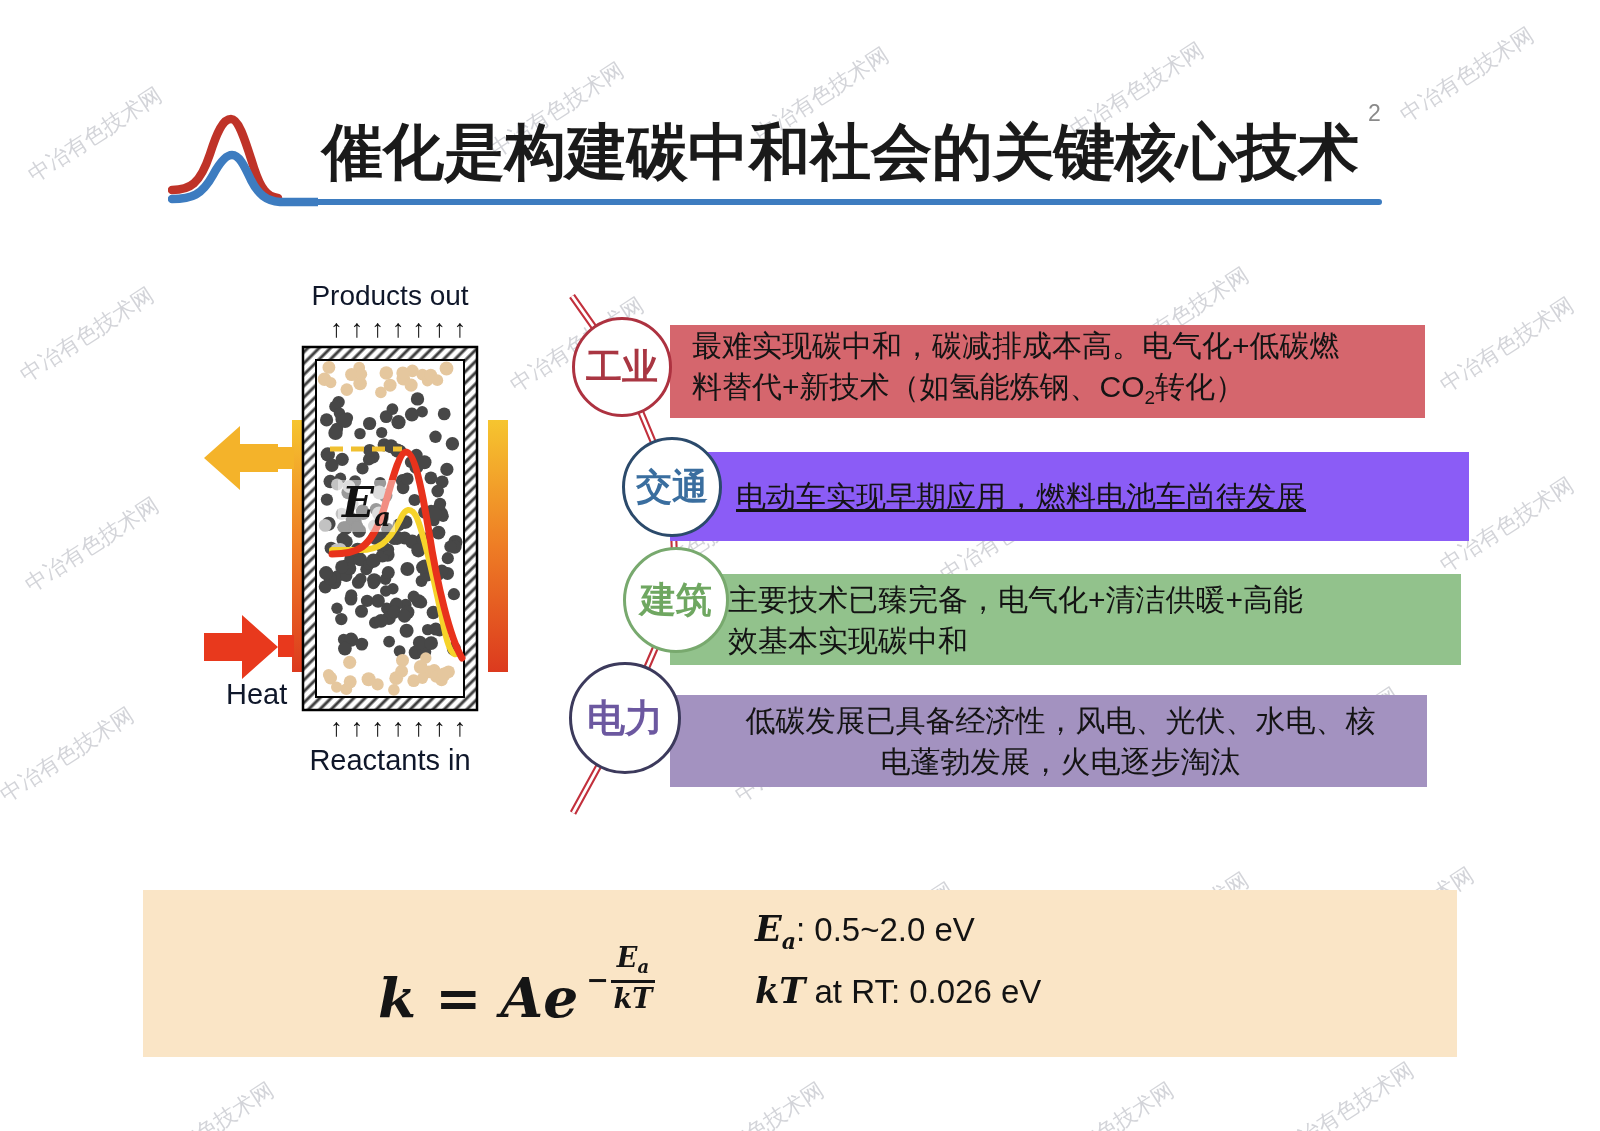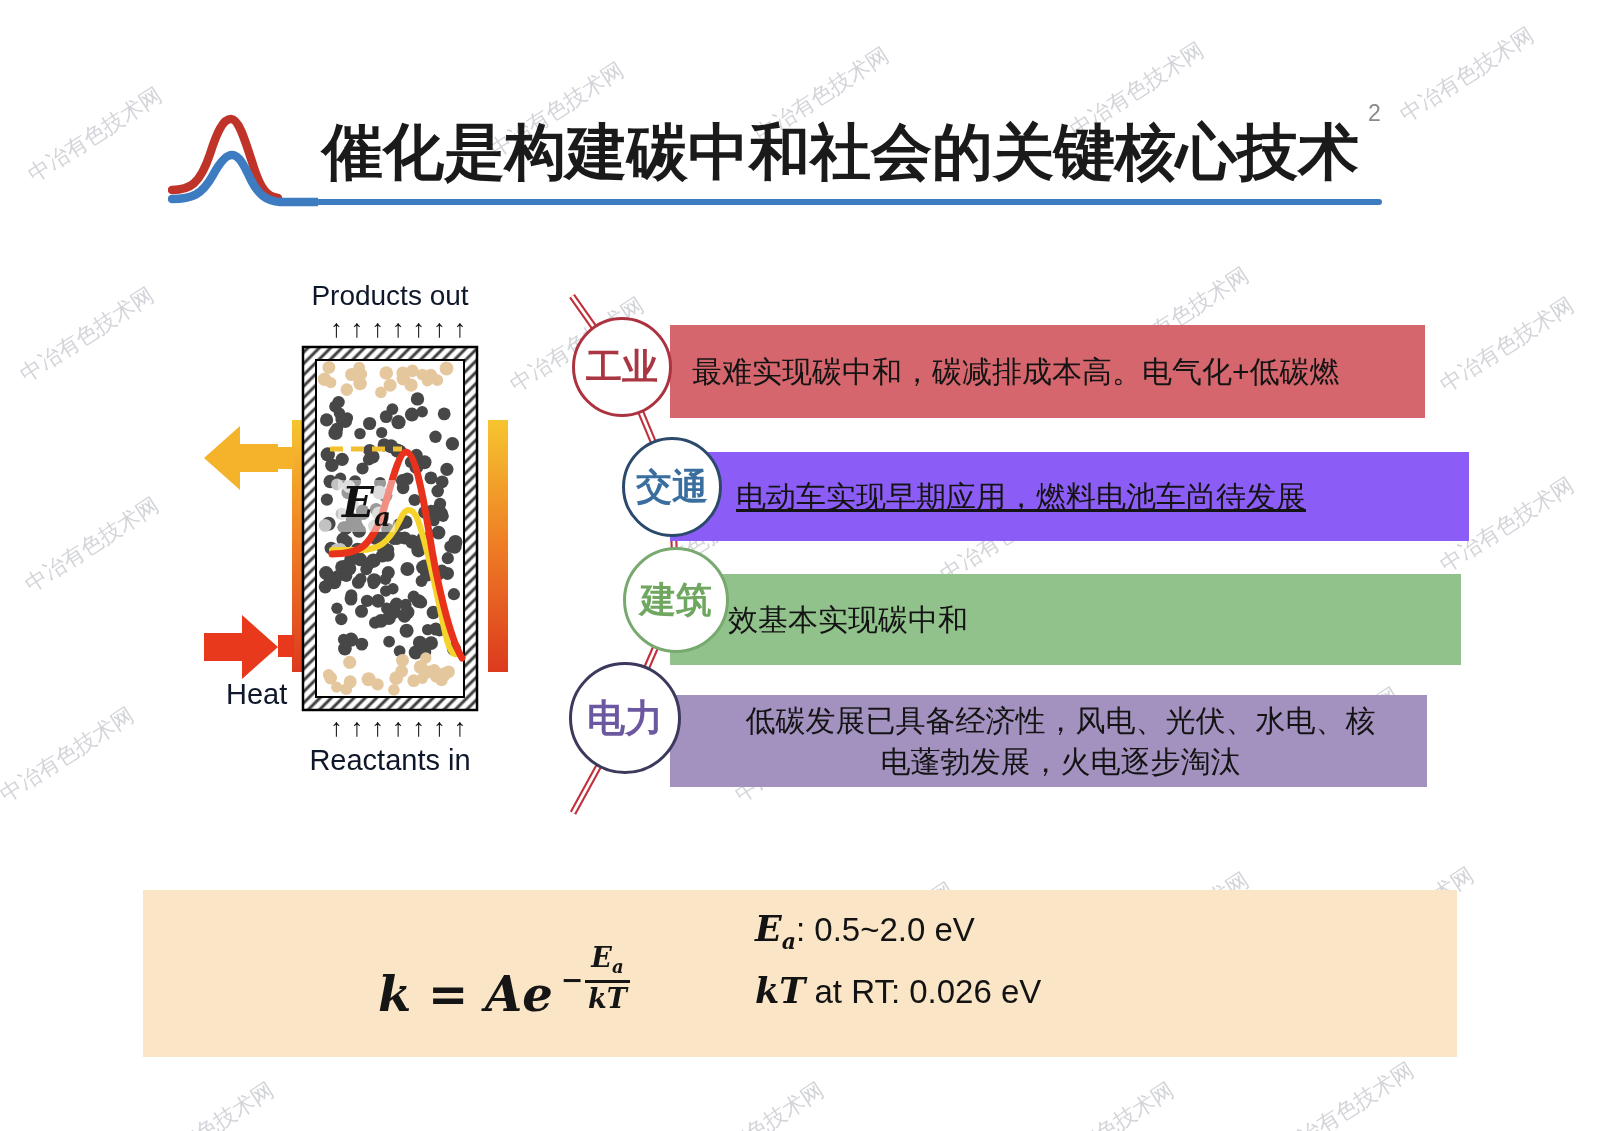--- a/index.html
+++ b/index.html
@@ -43,21 +43,21 @@
                  border-radius:50%;box-sizing:border-box;display:flex;align-items:center;
                  justify-content:center;font-weight:bold;}
   .c0{left:32px;top:37px;width:100px;height:100px;font-size:36px;}
   .c1{left:82px;top:157px;width:100px;height:100px;font-size:36px;}
   .c2{left:83px;top:267px;width:106px;height:106px;font-size:36px;}
   .c3{left:29px;top:382px;width:112px;height:112px;font-size:38px;}
   
   .formula-box{left:143px;top:890px;width:1314px;height:167px;background:#fae5c6;}
   .formula-eq{position:absolute;left:235px;top:62px;display:flex;align-items:flex-start;
               font-family:"DejaVu Serif",serif;font-weight:bold;color:#151515;}
-  .fm-base{font-size:48px;font-style:italic;line-height:1;margin-top:18px;}
+  .fm-base{font-size:55px;font-style:italic;line-height:1;margin-top:18px;}
   .fm-base .up{font-style:normal;}
   .fm-exp{display:inline-flex;align-items:center;margin-left:8px;font-size:27px;transform:translateY(-8px);}
   .fm-minus{margin-right:2px;font-style:normal;}
   .fm-frac{display:inline-flex;flex-direction:column;align-items:center;}
   .fm-num{border-bottom:3px solid #151515;padding:0 6px 3px;line-height:1.05;font-style:italic;}
   .fm-num sub{font-size:18px;font-style:italic;}
   .fm-den{line-height:1.15;font-style:italic;}
   .f-line{position:absolute;left:612px;white-space:nowrap;font-size:33px;color:#131313;}
   .f-line.l1{top:18px;}
   .f-line.l2{top:80px;}
@@ -376,25 +376,27 @@
   <div class="r-label reactants-in">Reactants in</div>
 </div>
 
 <div class="abs sector-wrap">
   <svg class="connector-svg" width="880" height="540" viewBox="0 0 880 540">
     <polyline points="32,16 82,87 132,207 136,320 85,438 33,533" fill="none" stroke="#c2303c" stroke-width="7"></polyline>
     <polyline points="32,16 82,87 132,207 136,320 85,438 33,533" fill="none" stroke="#ffffff" stroke-width="2.8"></polyline>
   </svg>
   <div class="sector-banner b0" style="background: rgb(213, 102, 109);">
       <div class="banner-line"><span>最难实现碳中和，碳减排成本高。电气化+低碳燃</span></div>
+      <div class="banner-line"><span>料替代+新技术（如氢能炼钢、CO</span><sub>2</sub><span>转化）</span></div>
     </div>
   <div class="sector-banner b1" style="background: #8b5cf6; text-decoration: underline;">
       <div class="banner-line"><span>电动车实现早期应用，燃料电池车尚待发展</span></div>
     </div>
   <div class="sector-banner b2" style="background: rgb(146, 194, 140);">
+      <div class="banner-line"><span>主要技术已臻完备，电气化+清洁供暖+高能</span></div>
       <div class="banner-line"><span>效基本实现碳中和</span></div>
     </div>
   <div class="sector-banner b3" style="background: rgb(163, 146, 192); text-align: center;">
       <div class="banner-line"><span>低碳发展已具备经济性，风电、光伏、水电、核</span></div>
       <div class="banner-line"><span>电蓬勃发展，火电逐步淘汰</span></div>
     </div>
   <div class="sector-circle c0" style="border-color: rgb(173, 50, 64); color: rgb(169, 54, 66);">工业</div>
   <div class="sector-circle c2" style="border-color: rgb(120, 169, 110); color: rgb(111, 167, 97);">建筑</div>
   <div class="sector-circle c1" style="border-color: rgb(43, 74, 107); color: rgb(58, 110, 159);">交通</div>
   <div class="sector-circle c3" style="border-color: rgb(60, 58, 92); color: rgb(108, 88, 160);">电力</div>

